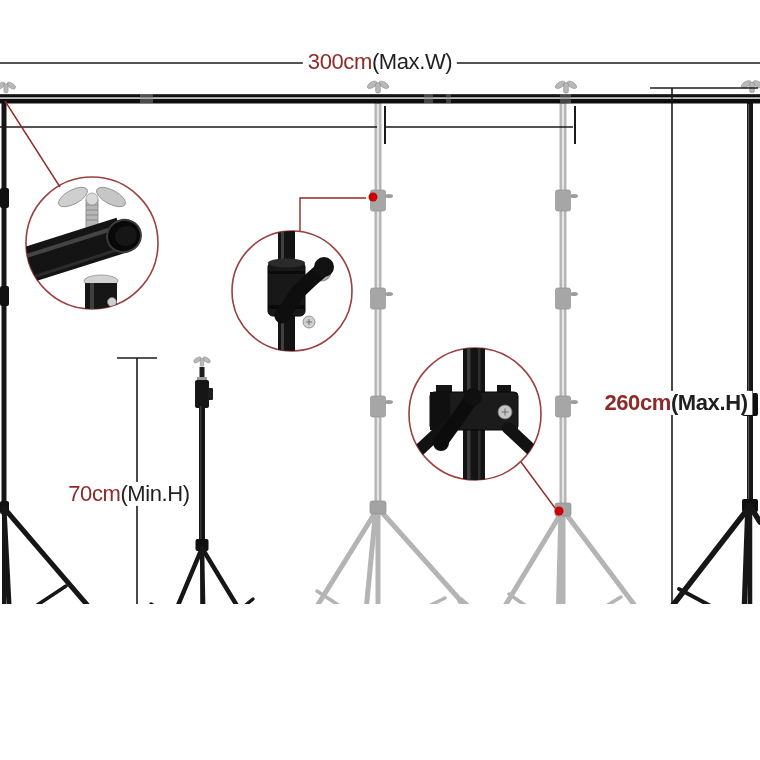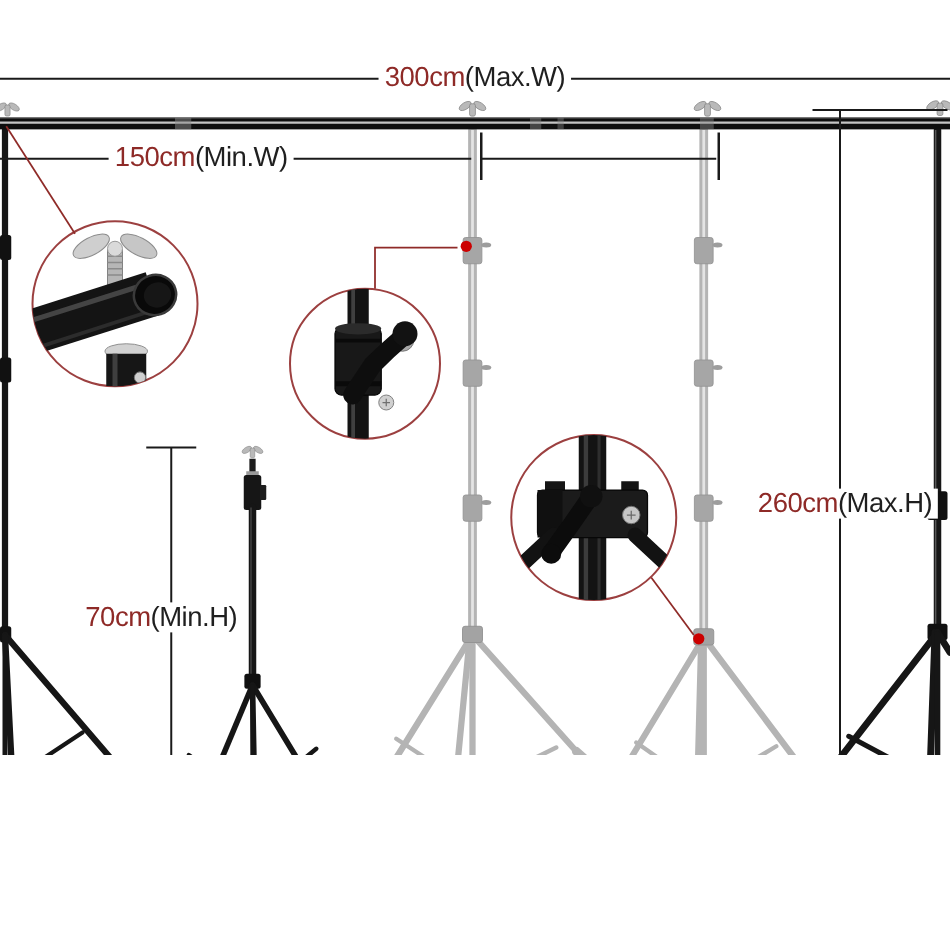--- a/index.html
+++ b/index.html
@@ -258,19 +258,18 @@
       <path class="leader" d="M5,101 L60,187"></path>
       <path class="leader" d="M300,231 L300,198 L366,198"></path>
       <circle class="dot" cx="373" cy="197" r="4.5"></circle>
       <path class="leader" d="M521,462 L555,508"></path>
       <circle class="dot" cx="559" cy="511" r="4.5"></circle>
     </g>
   </svg>
 
   <div class="dim-label" style="left:380px;top:62px;"><span class="dim-value">300cm</span><span class="dim-qual">(Max.W)</span></div>
 
-  <div class="dim-label" style="left:161px;top:126px;"><span class="dim-value">150cm</span><span class="dim-qual">(Min.W)</span></div>
-
-
-  <div class="dim-label" style="left:676px;top:403px;"><span class="dim-value">260cm</span><span class="dim-qual">(Max.H)</span></div>
+
+
+  <div class="dim-label" style="left:676px;top:403px;font-weight:bold;"><span class="dim-value">260cm</span><span class="dim-qual">(Max.H)</span></div>
 
   <div class="dim-label" style="left:129px;top:494px;text-align:center;"><span class="dim-value">70cm</span><span class="dim-qual">(Min.H)</span></div>
 </div>
 
 </body></html>

